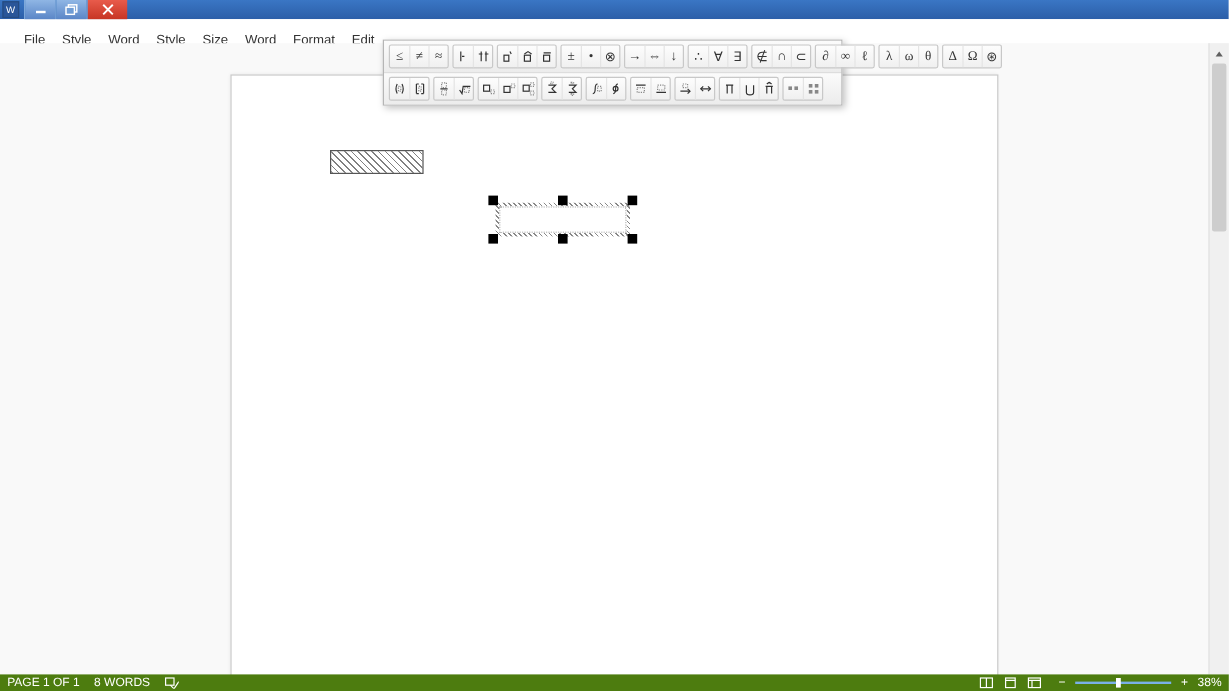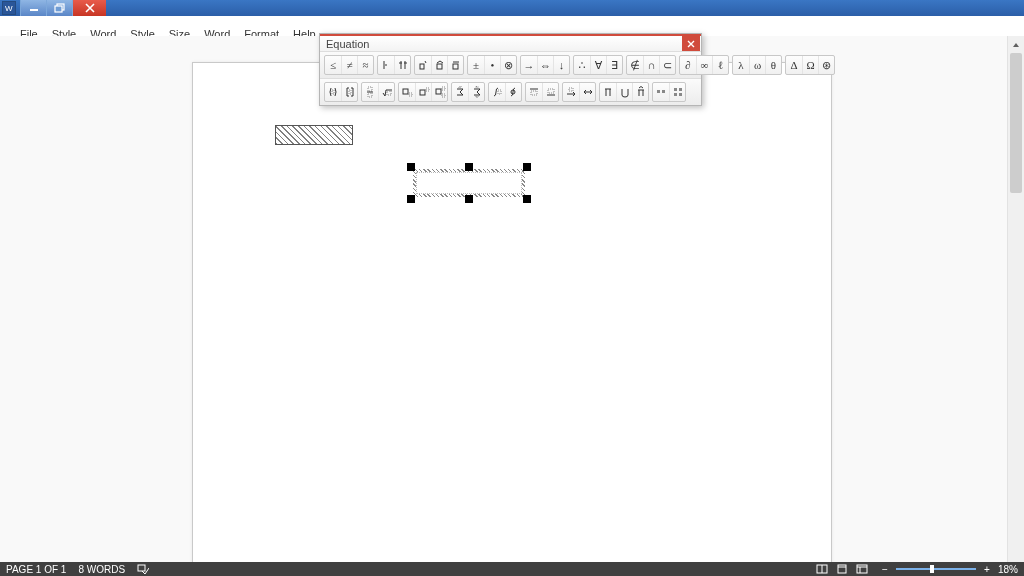--- a/index.html
+++ b/index.html
@@ -55,21 +55,21 @@
 .eqwin .eq-close { width: 18px; height: 15px; background: #d04b3c; color: #fff; display: flex; align-items: center; justify-content: center; margin-right: 1px; }
 .eqwin .eq-close svg { width: 8px; height: 8px; }
 .eqwin .row { display: flex; padding: 3px 4px; gap: 0; background: linear-gradient(#fbfbfb,#ececec); }
 .eqwin .row + .row { border-top: 1px solid #ddd; }
 .eqwin .group { display: flex; border: 1px solid #c8c8c8; border-radius: 2px; background: linear-gradient(#fdfdfd,#f0f0f0); margin-right: 3px; }
 .eqwin .btn { width: 16px; height: 18px; display: flex; align-items: center; justify-content: center; font-size: 11px; color: #333; cursor: default; font-family: "Times New Roman", serif; }
 .eqwin .btn + .btn { border-left: 1px solid #e4e4e4; }
 .eqwin .btn svg { width: 12px; height: 12px; }
 
 
-.statusbar { position: absolute; left: 0; right: 0; bottom: 0; height: 14px; background: #404040; color: #fff; font-size: 10px; display: flex; align-items: center; padding: 5px 6px; }
+.statusbar { position: absolute; left: 0; right: 0; bottom: 0; height: 14px; background: #4d7c0f; color: #fff; font-size: 10px; display: flex; align-items: center; padding: 5px 6px; }
 .statusbar .seg { margin-right: 12px; display: flex; align-items: center; gap: 4px; }
 .statusbar .spacer { flex: 1; }
 .statusbar .viewbtn { width: 18px; height: 12px; display: flex; align-items: center; justify-content: center; margin: 0 1px; }
 .statusbar .viewbtn svg { width: 12px; height: 10px; stroke: #fff; fill: none; }
 .statusbar .zoom { display: flex; align-items: center; gap: 6px; margin-left: 8px; }
 .statusbar .slider { width: 80px; height: 2px; background: #7ab0e8; position: relative; }
 .statusbar .slider .knob { position: absolute; left: 34px; top: -3px; width: 4px; height: 8px; background: #fff; }
 .statusbar .pm { width: 10px; text-align: center; }
 </style>
 </head>
@@ -103,21 +103,21 @@
 </div>
 
 <div class="menubar">
   <div class="menuitem">File</div>
   <div class="menuitem">Style</div>
   <div class="menuitem">Word</div>
   <div class="menuitem">Style</div>
   <div class="menuitem">Size</div>
   <div class="menuitem">Word</div>
   <div class="menuitem">Format</div>
-  <div class="menuitem">Help</div>
+  <div class="menuitem">Edit</div>
 </div>
 
 <div class="workspace">
   <div class="page">
     <div class="hatched"></div>
     <div class="eq-object">
       <div class="eq-border"></div>
       <div class="eq-inner"></div>
       <div class="handle h-nw"></div>
       <div class="handle h-n"></div>
@@ -131,29 +131,20 @@
     <div class="arrow">
         <svg viewBox="0 0 8 8">
           <path d="M4 2 L7 6 L1 6 Z"></path>
         </svg>
       </div>
     <div class="thumb"></div>
   </div>
 </div>
 
 <div class="eqwin">
-  <div class="eq-title">
-    <span>Equation</span>
-    <span class="spacer"></span>
-    <div class="eq-close">
-      <svg viewBox="0 0 8 8">
-          <path d="M1 1 L7 7 M7 1 L1 7" stroke="#fff" stroke-width="1.4"></path>
-        </svg>
-    </div>
-  </div>
   <div class="row">
     <div class="group">
       <div class="btn">≤</div>
       <div class="btn">≠</div>
       <div class="btn">≈</div>
     </div>
     <div class="group">
       <div class="btn">
           <svg viewBox="0 0 12 12">
             <path d="M4 2 V10 M5 6 h2" stroke="#333" stroke-width="1"></path>
@@ -395,15 +386,15 @@
         <line x1="1" y1="3" x2="11" y2="3" stroke="#fff"></line>
         <line x1="4" y1="3" x2="4" y2="9" stroke="#fff"></line>
       </svg>
     </div>
   <div class="zoom">
     <div class="pm">−</div>
     <div class="slider">
         <div class="knob"></div>
       </div>
     <div class="pm">+</div>
-    <div>18%</div>
+    <div>38%</div>
   </div>
 </div>
 
 </body></html>

